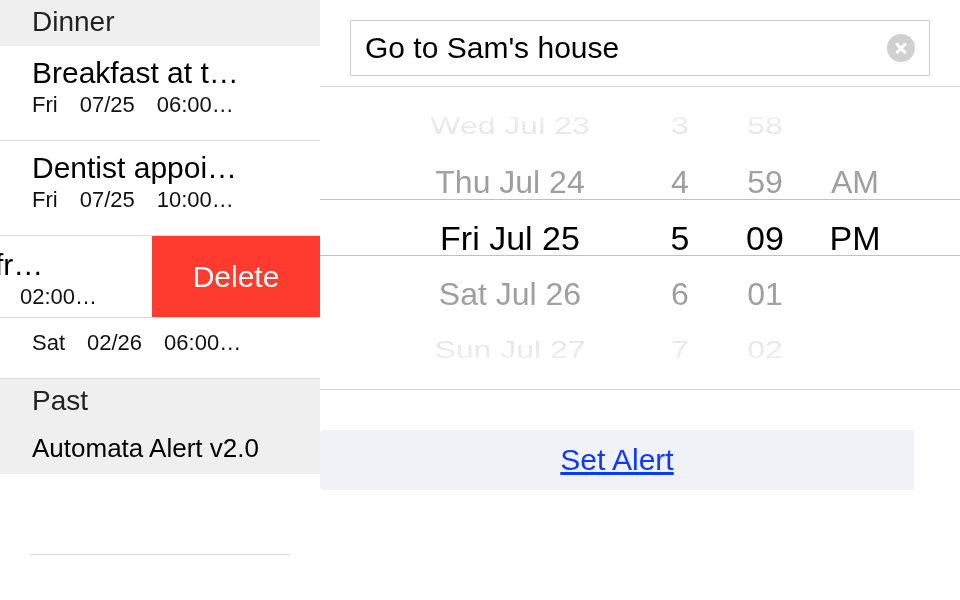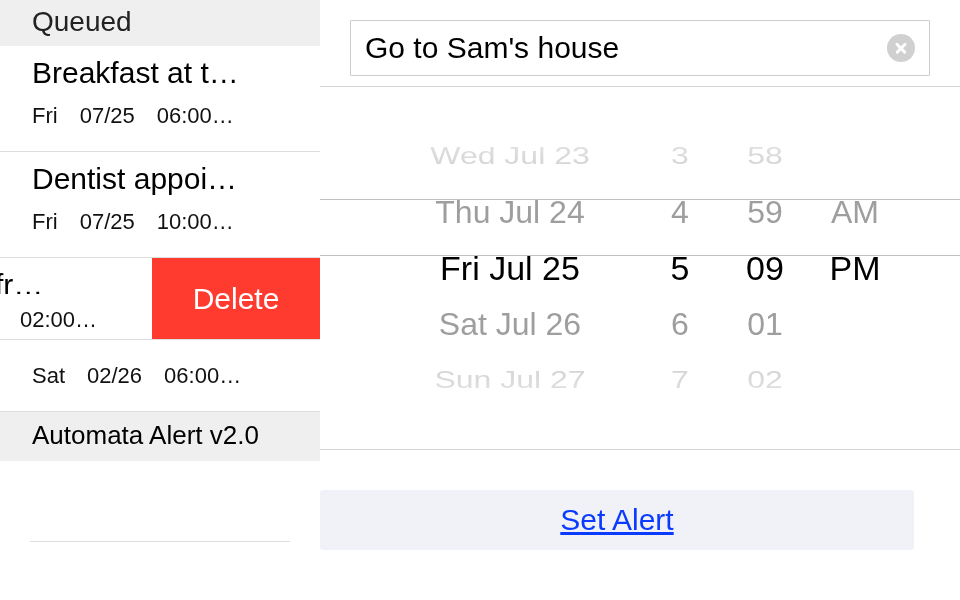--- a/index.html
+++ b/index.html
@@ -36,21 +36,21 @@
     font-size: 30px;
     white-space: nowrap;
     overflow: hidden;
     text-overflow: ellipsis;
   }
   .item-meta {
     display: flex;
     gap: 22px;
     font-size: 22px;
     color: #111;
-    margin-top: 13px;
+    margin-top: 2px;
   }
   .item-meta span { white-space: nowrap; overflow: hidden; text-overflow: ellipsis; }
 
   
   .list-item.swiped {
     display: flex;
     align-items: stretch;
     padding: 0;
     border-bottom: 1px solid #ddd;
     height: 82px;
@@ -125,21 +125,21 @@
     border-radius: 2px;
   }
   .clear-btn::before { transform: translate(-50%,-50%) rotate(45deg); }
   .clear-btn::after  { transform: translate(-50%,-50%) rotate(-45deg); }
 
   
   .picker {
     margin-top: 10px;
     border-top: 1px solid #d6d6d6;
     border-bottom: 1px solid #d6d6d6;
-    height: 364px;
+    height: 304px;
     position: relative;
     display: flex;
     justify-content: center;
     overflow: hidden;
   }
   .picker::before, .picker::after {
     content: "";
     position: absolute;
     left: 0; right: 0;
     height: 1px;
@@ -197,21 +197,21 @@
     cursor: pointer;
   }
 </style>
 </head>
 <body>
 
 <div class="app">
 
   <div class="sidebar">
 
-    <div class="section-header">Queued</div>
+    <div class="section-header">Dinner</div>
 
     <div class="list-item">
       <div class="item-title">Breakfast at t…</div>
       <div class="item-meta">
         <span>Fri</span>
         <span>07/25</span>
         <span>06:00…</span>
       </div>
     </div>
 
@@ -235,20 +235,21 @@
     </div>
 
     <div class="list-item">
       <div class="item-meta">
         <span>Sat</span>
         <span>02/26</span>
         <span>06:00…</span>
       </div>
     </div>
 
+    <div class="section-header">Past</div>
 
     <div class="footer-row">Automata Alert v2.0</div>
 
     <div class="sidebar-bottom-line"></div>
   </div>
 
   <div class="editor">
 
     <div class="input-wrap">
       <input type="text" value="Go to Sam's house" style="">

